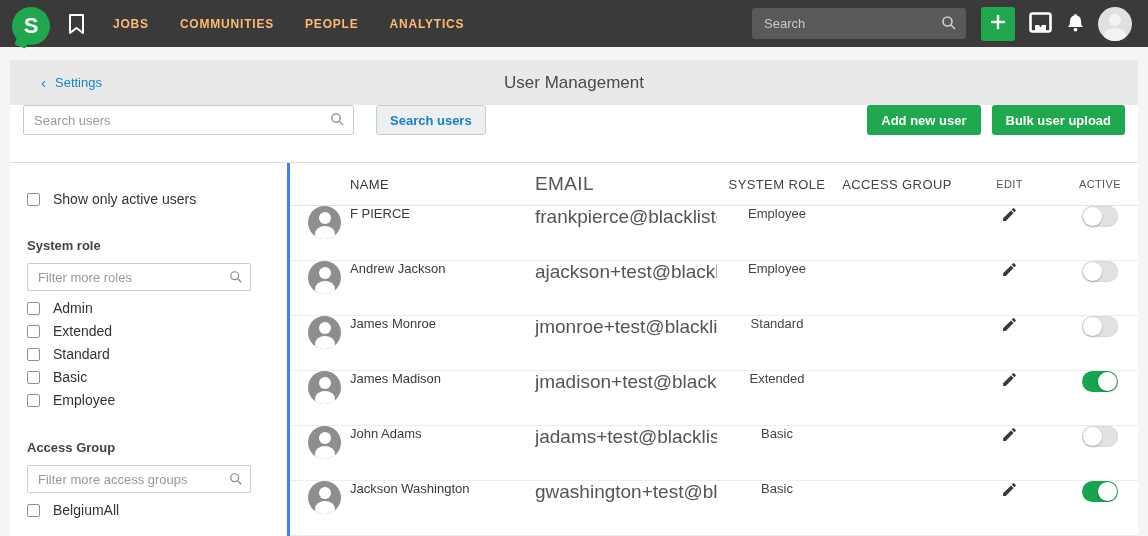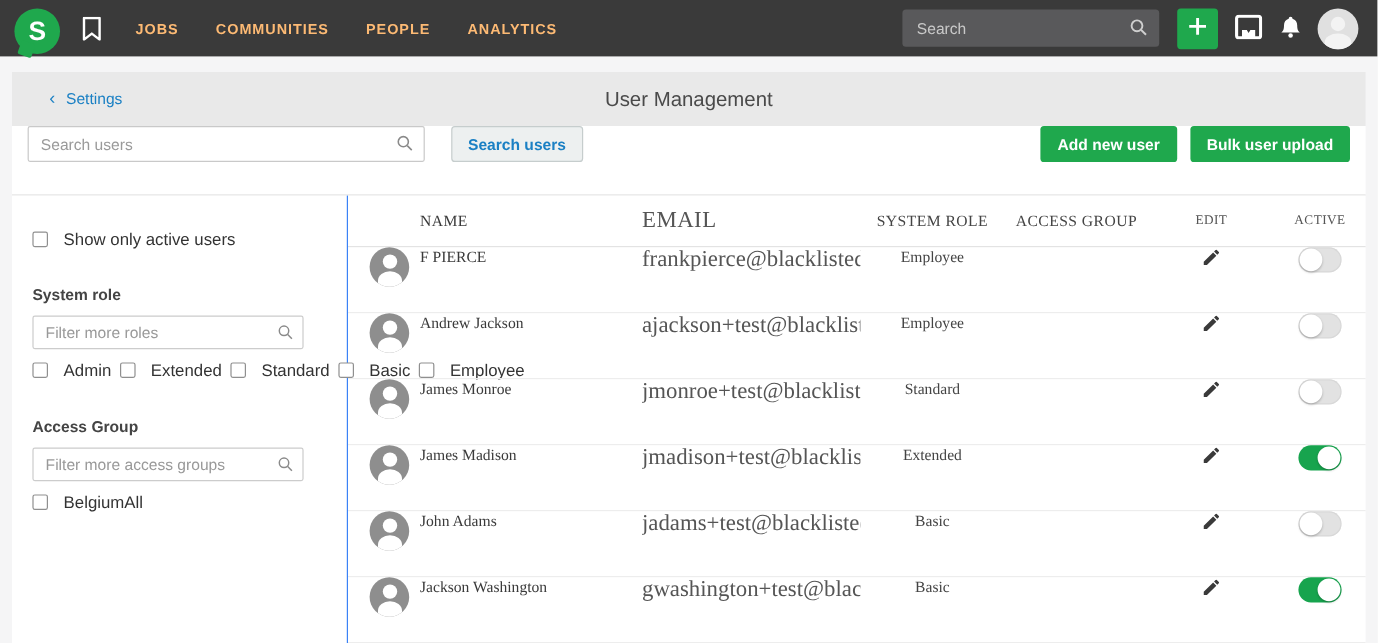--- a/index.html
+++ b/index.html
@@ -54,37 +54,37 @@
     border:1px solid #c6cdcd; border-radius:3px; color:#1b80c4; font-weight:bold; font-size:13px;
     font-family:inherit; cursor:pointer; }
   .toolbar-right { margin-left:auto; display:flex; gap:11px; }
   .green-btn { height:30px; padding:0 14px; background:#1fa84d; border:none; border-radius:3px;
     color:#fff; font-weight:bold; font-size:13px; font-family:inherit; cursor:pointer; }
 
   
   .content { margin:0 10px; background:#fff; display:flex; height:373px; }
 
   
-  .sidebar { width:280px; flex:0 0 280px; border-right:1px solid #3b82f6; padding:28px 36px 0 17px; }
+  .sidebar { width:280px; flex:0 0 280px; border-right:3px solid #3b82f6; padding:28px 36px 0 17px; }
   .chk-row { display:flex; align-items:center; gap:13px; font-size:14px; color:#333; }
   .chk { width:13px; height:13px; border:1px solid #8f8f8f; border-radius:2px; background:#fff;
     flex:0 0 13px; cursor:pointer; }
   .show-active { margin-bottom:31px; }
   .filter-heading { font-size:13px; font-weight:bold; color:#444; margin-bottom:10px; }
   .filter-wrap { position:relative; width:100%; }
   .filter-wrap input { width:100%; height:28px; border:1px solid #ccc; border-radius:2px;
     font-size:13px; color:#333; padding:0 28px 0 10px; font-family:inherit; outline:none; }
   .filter-wrap input::placeholder { color:#999; }
   .filter-wrap .mag { position:absolute; right:8px; top:7px; }
-  .opt-list { margin-top:9px; display:flex; flex-direction:row; gap:7px; }
+  .opt-list { margin-top:9px; display:flex; flex-direction:column; gap:7px; }
   .gap30 { margin-top:32px; }
   .mt8 { margin-top:9px; }
 
   
-  .table { flex:1; display:flex; flex-direction:column;font-family:Liberation Serif, serif; }
+  .table { flex:1; display:flex; flex-direction:column; }
   .thead { height:47px; display:flex; align-items:center; border-bottom:1px solid #e3e3e3;
     font-size:11px; color:#555; letter-spacing:.4px; }
   .trow { height:55px; display:flex; align-items:flex-start; border-bottom:1px solid #ededed; }
   .c-avatar { width:60px; flex:0 0 60px; padding-left:18px; }
   .c-name { width:185px; flex:0 0 185px; font-size:13px; color:#3a3a3a; }
   .c-email { width:182px; flex:0 0 182px; font-size:19px; color:#555; white-space:nowrap;
     overflow:hidden; }
   .c-role { width:120px; flex:0 0 120px; text-align:center; font-size:13px; color:#444; }
   .c-group { width:120px; flex:0 0 120px; text-align:center; font-size:13px; color:#444; }
   .c-edit { width:105px; flex:0 0 105px; text-align:center; }

